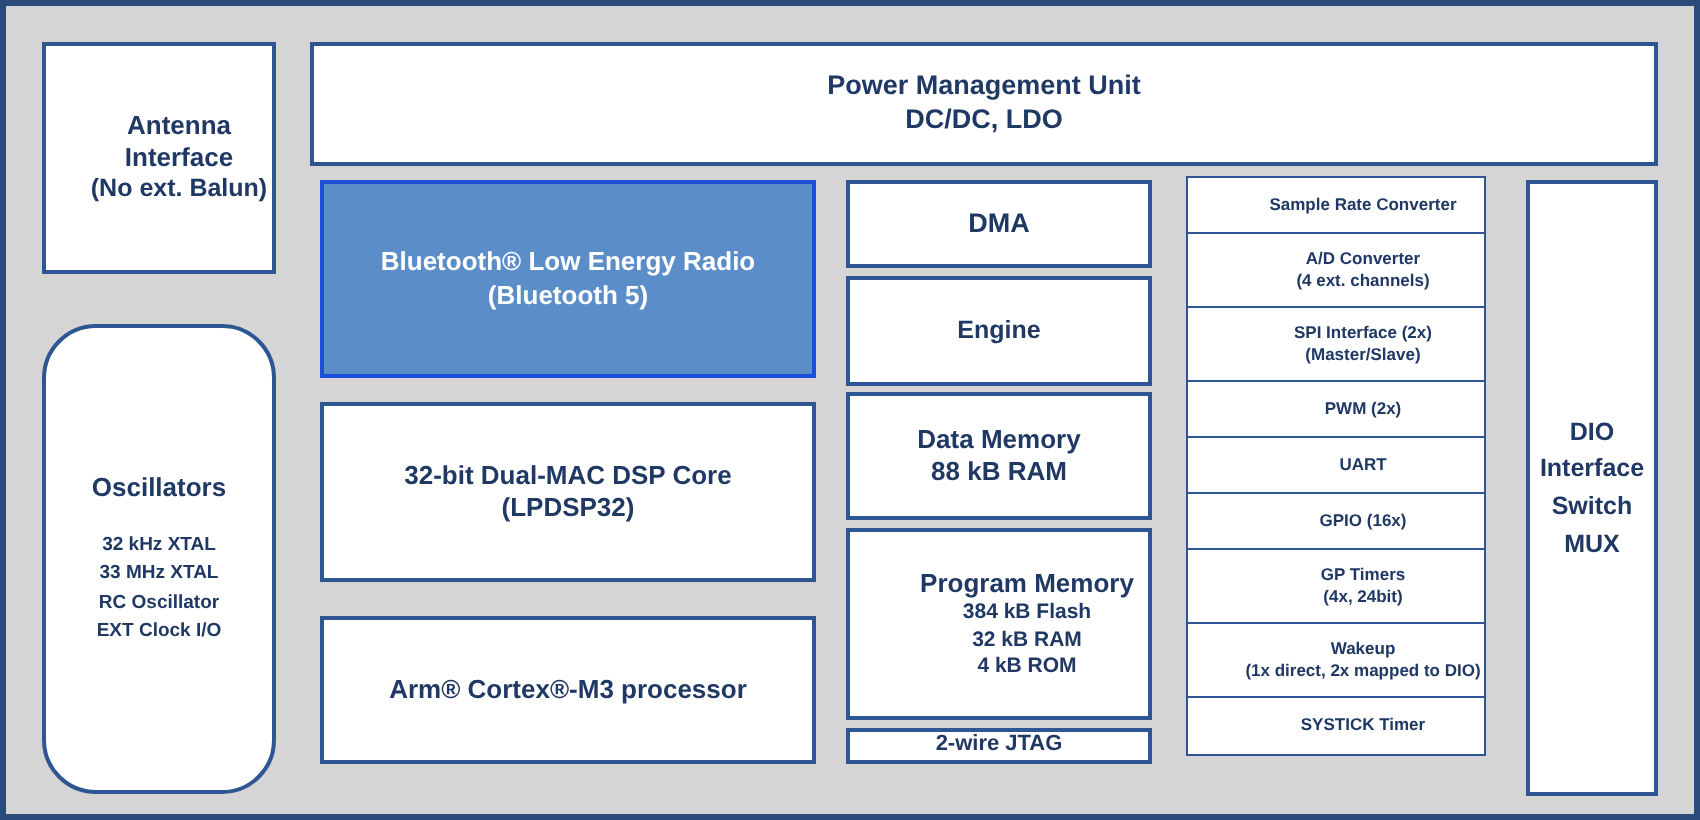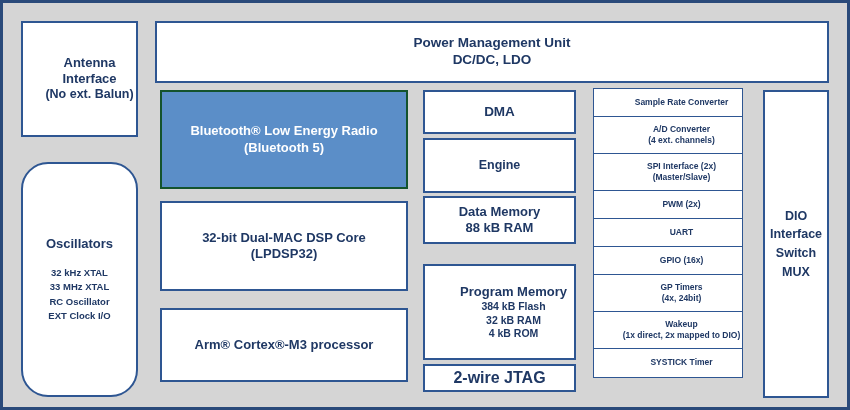--- a/index.html
+++ b/index.html
@@ -26,31 +26,31 @@
   .sub{font-weight:normal;}
   
   #antenna{left:18px;top:18px;width:117px;height:116px;font-size:13px;font-weight:bold;padding-left:20px;}
   #antenna .sub{font-size:12.5px;font-weight:bold;}
   #oscillators{left:18px;top:159px;width:117px;height:235px;border-radius:27px;}
   #oscillators .ttl{font-size:13px;margin-bottom:14px;}
   #oscillators .sub{font-size:9.5px;font-weight:bold;line-height:1.5;}
   
   #pmu{left:152px;top:18px;width:674px;height:62px;font-size:13.5px;font-weight:bold;}
   
-  #radio{left:157px;top:87px;width:248px;height:99px;background:#5b8ec8;border:2px solid #14532d;color:#ffffff;font-size:13px;font-weight:bold;}
+  #radio{left:157px;top:87px;width:248px;height:99px;background:#5b8ec8;border:2px solid #1d4ed8;color:#ffffff;font-size:13px;font-weight:bold;}
   #dsp{left:157px;top:198px;width:248px;height:90px;font-size:13px;font-weight:bold;}
   #cortex{left:157px;top:305px;width:248px;height:74px;font-size:13px;font-weight:bold;}
   
   #dma{left:420px;top:87px;width:153px;height:44px;font-size:13.5px;font-weight:bold;}
   #aes{left:420px;top:135px;width:153px;height:55px;font-size:12.5px;font-weight:bold;}
-  #datamem{left:420px;top:193px;width:153px;height:48px;font-size:13px;font-weight:bold;}
+  #datamem{left:420px;top:193px;width:153px;height:64px;font-size:13px;font-weight:bold;}
   #progmem{left:420px;top:261px;width:153px;height:96px;padding-left:28px;}
   #progmem .ttl{font-size:13px;}
   #progmem .sub{font-size:10.5px;font-weight:bold;}
-  #jtag{left:420px;top:361px;width:153px;height:28px;font-size:16px;font-weight:bold;}
+  #jtag{left:420px;top:361px;width:153px;height:18px;font-size:11px;font-weight:bold;}
   
   .per{
     position:absolute;left:590px;width:150px;box-sizing:border-box;
     background:#ffffff;border:1.5px solid #2e5692;
     color:#1f3864;display:flex;flex-direction:column;
     align-items:center;justify-content:center;text-align:center;
     font-size:8.5px;font-weight:bold;line-height:1.35;padding-left:27px;
   }
   #per0{top:85px;height:29px;}
   #per1{top:113px;height:38px;}

